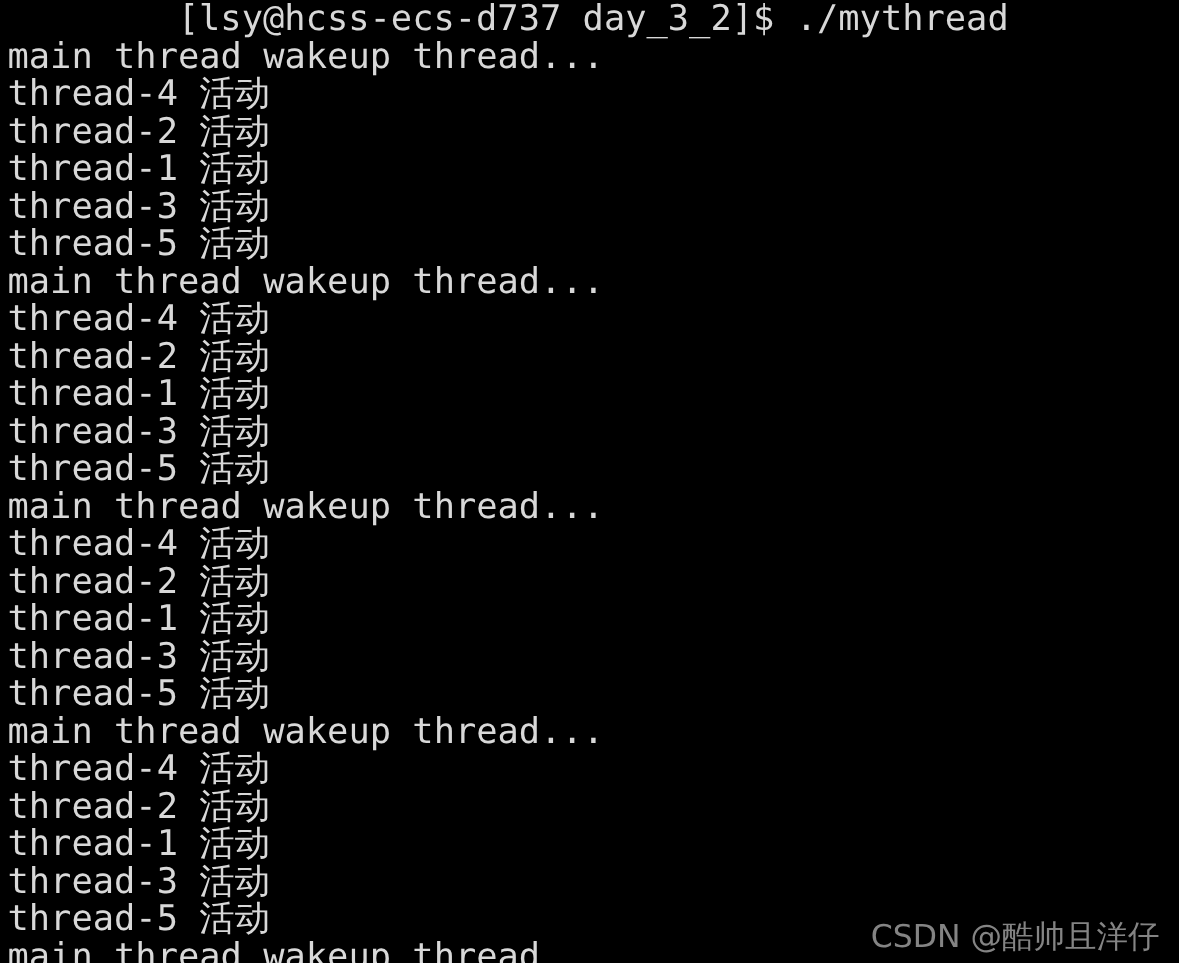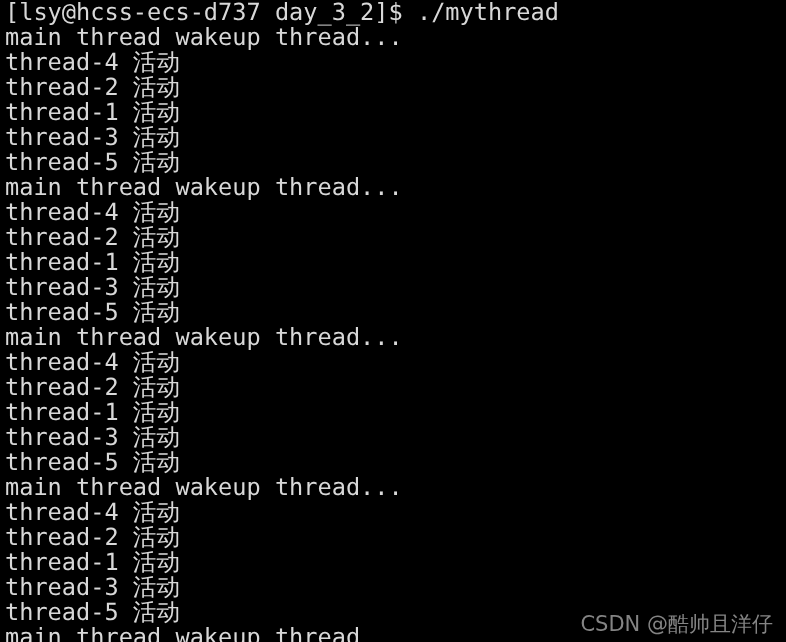--- a/index.html
+++ b/index.html
@@ -28,21 +28,21 @@
     font-family: "DejaVu Sans Mono", "Liberation Mono", monospace;
     font-size: 23.6px;
     line-height: 25px;
     height: 25px;
     white-space: pre;
     color: #d8d8d8;
     letter-spacing: 0px;
     -webkit-font-smoothing: none;
     text-rendering: geometricPrecision;
   }
-  .term-line.prompt-line { color: #d8d8d8; }
+  .term-line.prompt-line { color: #d8d8d8; text-align: center; }
   .term-line.main-line   { color: #d8d8d8; }
   .term-line.thread-line { color: #d8d8d8; }
 
   #watermark {
     position: absolute;
     right: 13px;
     bottom: 8px;
     font-family: "DejaVu Sans", "Liberation Sans", sans-serif;
     font-size: 21px;
     line-height: 20px;

